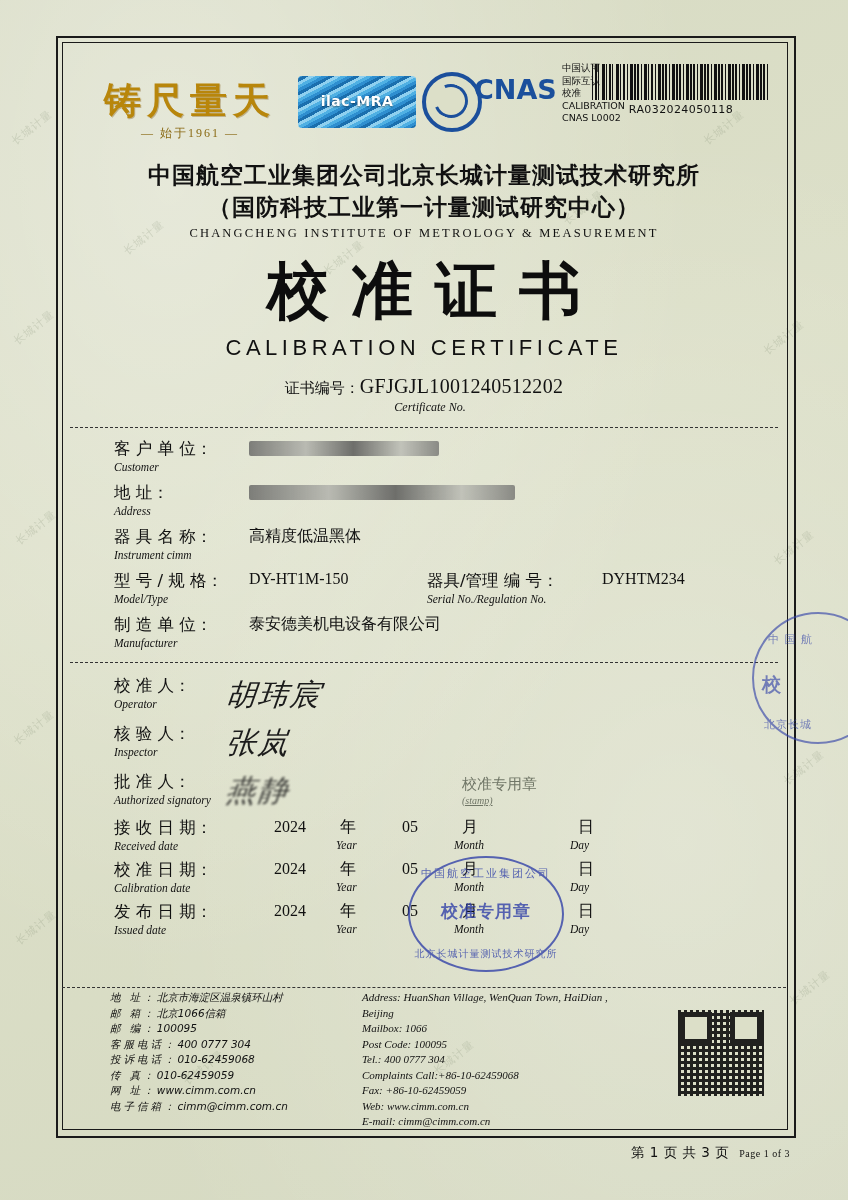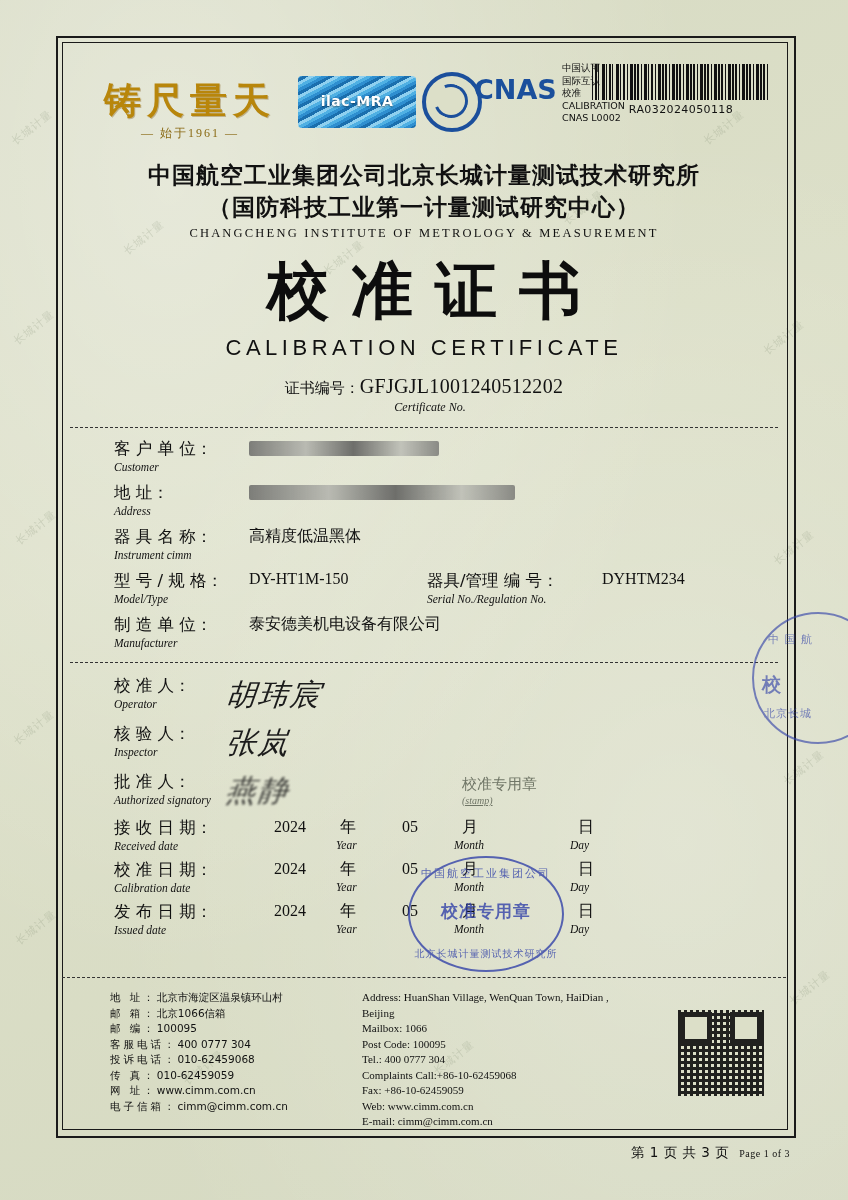--- a/index.html
+++ b/index.html
@@ -413,30 +413,31 @@
     color: #2f3fa8;
   }
   .stamp-edge span {
     position: absolute;
     font-family: "DejaVu Sans", sans-serif;
     font-size: 11px;
     letter-spacing: 1px;
   }
   .stamp-edge .e1 { left: 14px; top: 18px; }
   .stamp-edge .e2 { left: 8px; top: 58px; font-size: 19px; font-weight: bold; }
-  .stamp-edge .e3 { left: 10px; top: 92px; }
+  .stamp-edge .e3 { left: 10px; top: 103px; }
 
   
   .footer {
     position: absolute;
     left: 0;
     right: 0;
     bottom: 12px;
     border-top: 1px dashed #333;
-    padding-top: 10px;
+    padding-top: 0;
+    font-style: italic;
   }
   .footer-inner {
     position: relative;
     padding: 0 18px 0 48px;
     height: 128px;
   }
   .fcol-cn {
     position: absolute;
     left: 48px;
     top: 2px;

